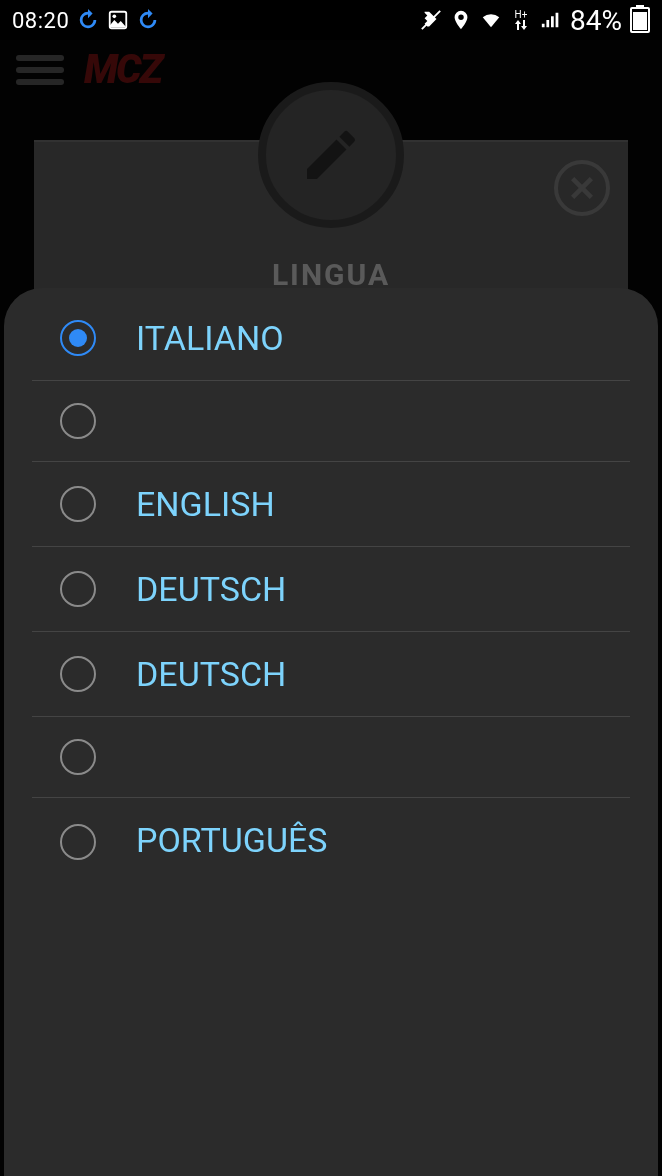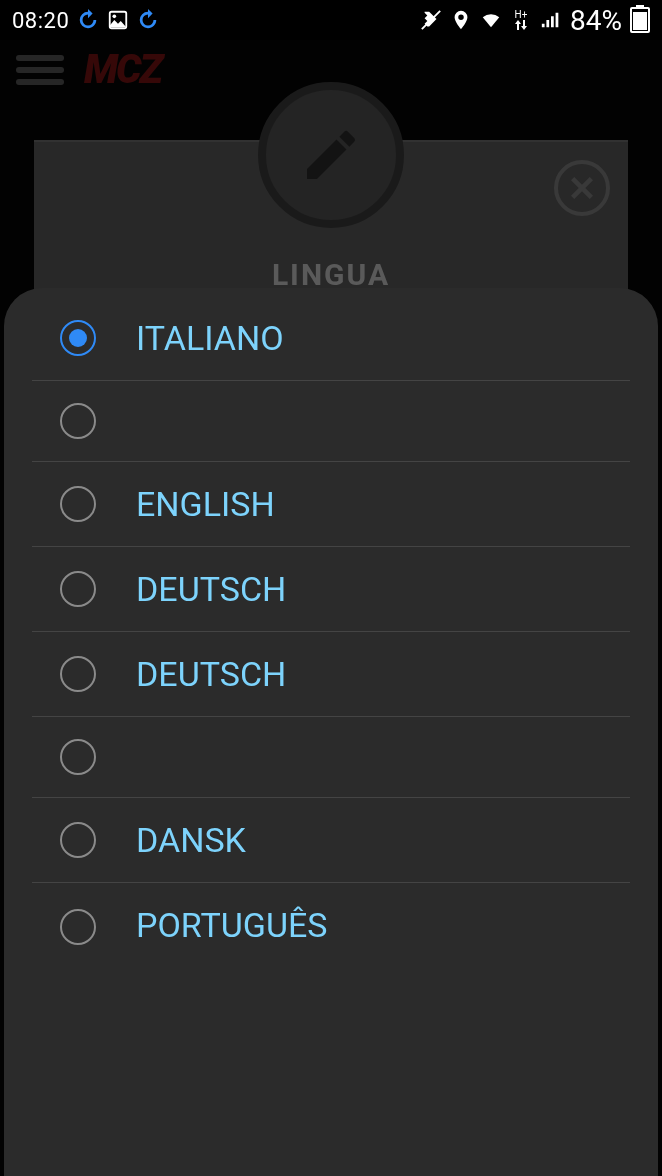--- a/index.html
+++ b/index.html
@@ -240,19 +240,15 @@
     </div>
     <div class="lang-item">
       <div class="radio"></div>
       <div class="lang-label">DEUTSCH</div>
     </div>
     <div class="lang-item">
       <div class="radio"></div>
     </div>
     <div class="lang-item">
       <div class="radio"></div>
-      <div class="lang-label">DANSK</div>
-    </div>
-    <div class="lang-item">
-      <div class="radio"></div>
       <div class="lang-label">PORTUGUÊS</div>
     </div>
   </div>
 
 </body></html>

